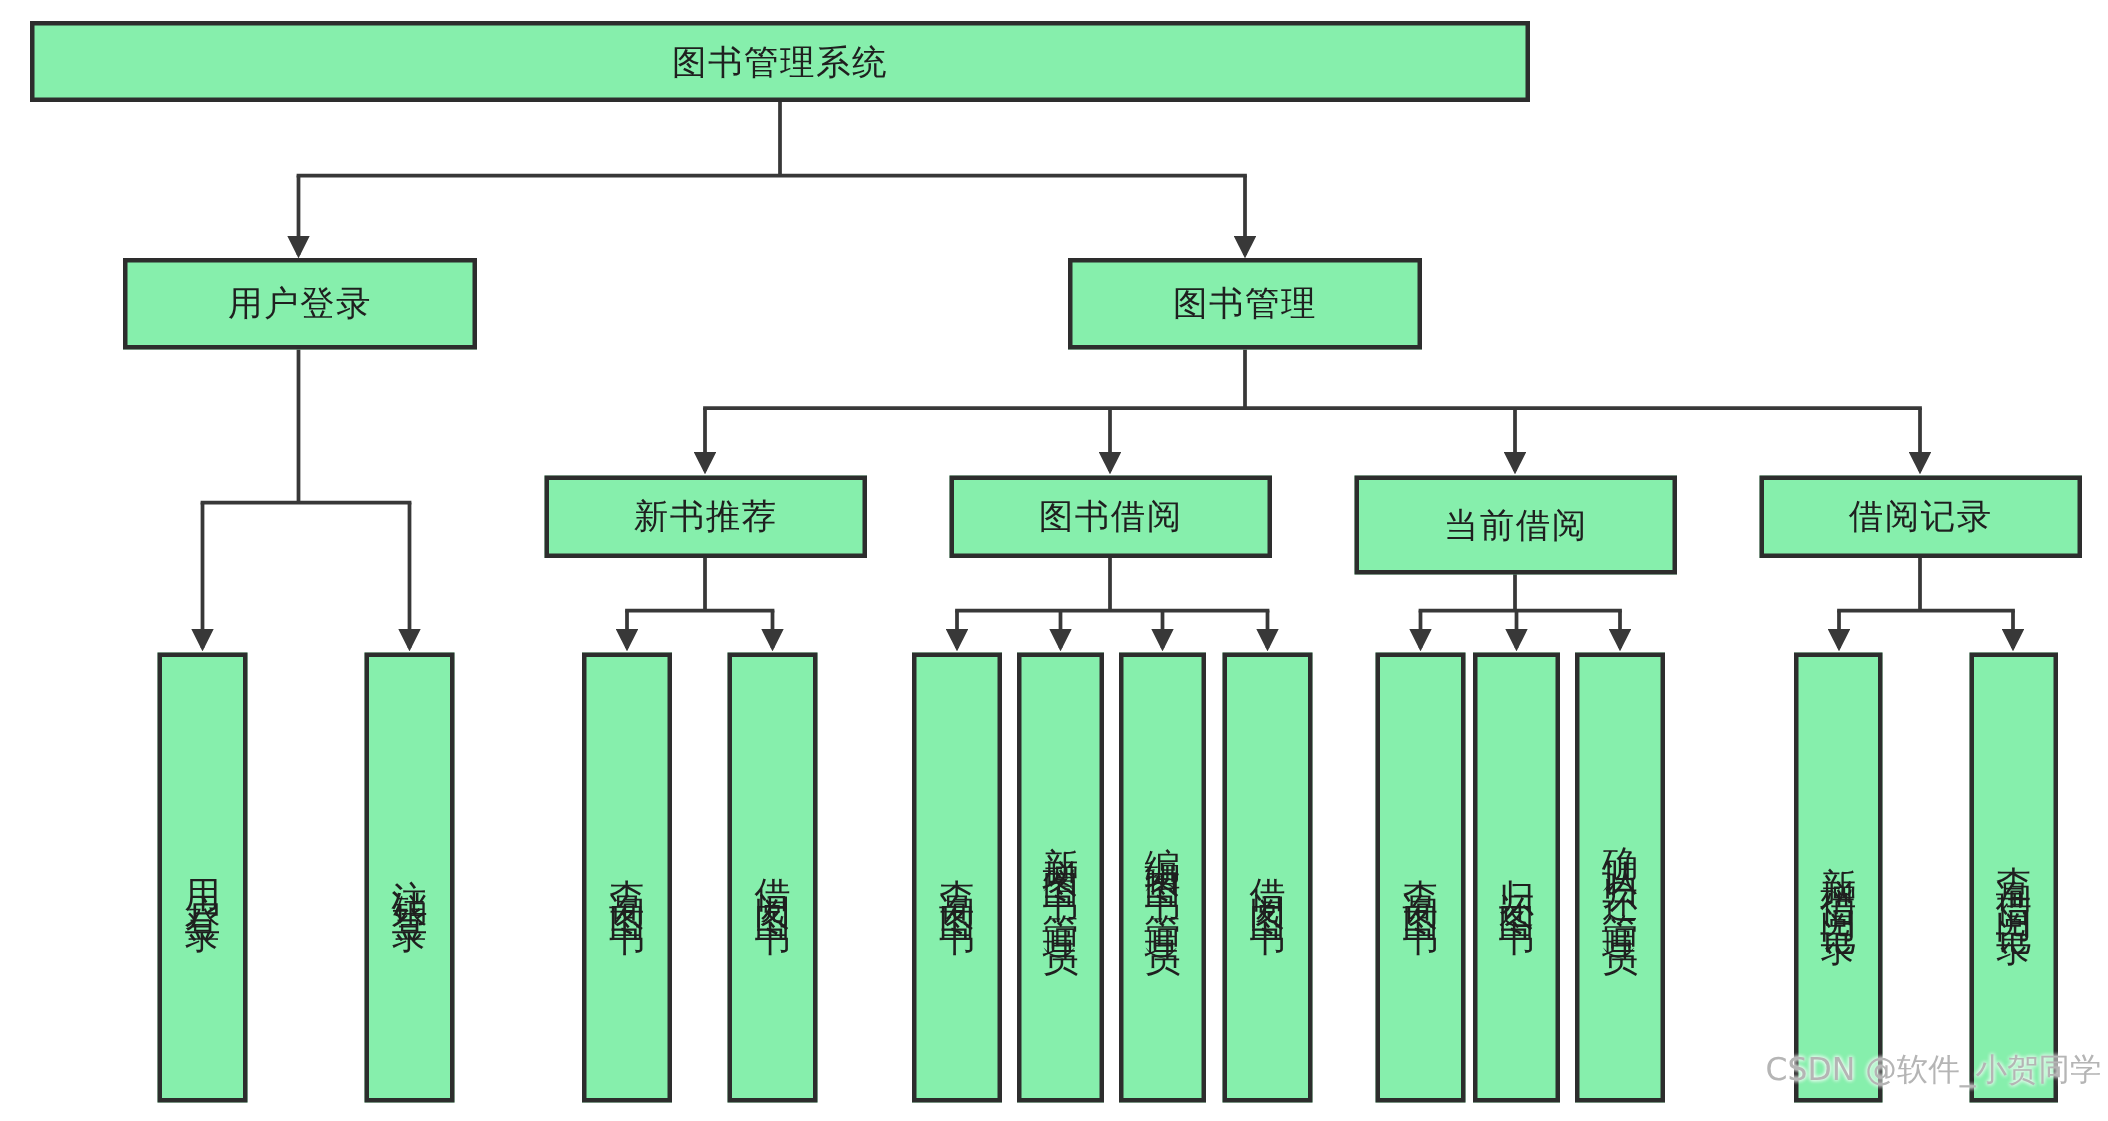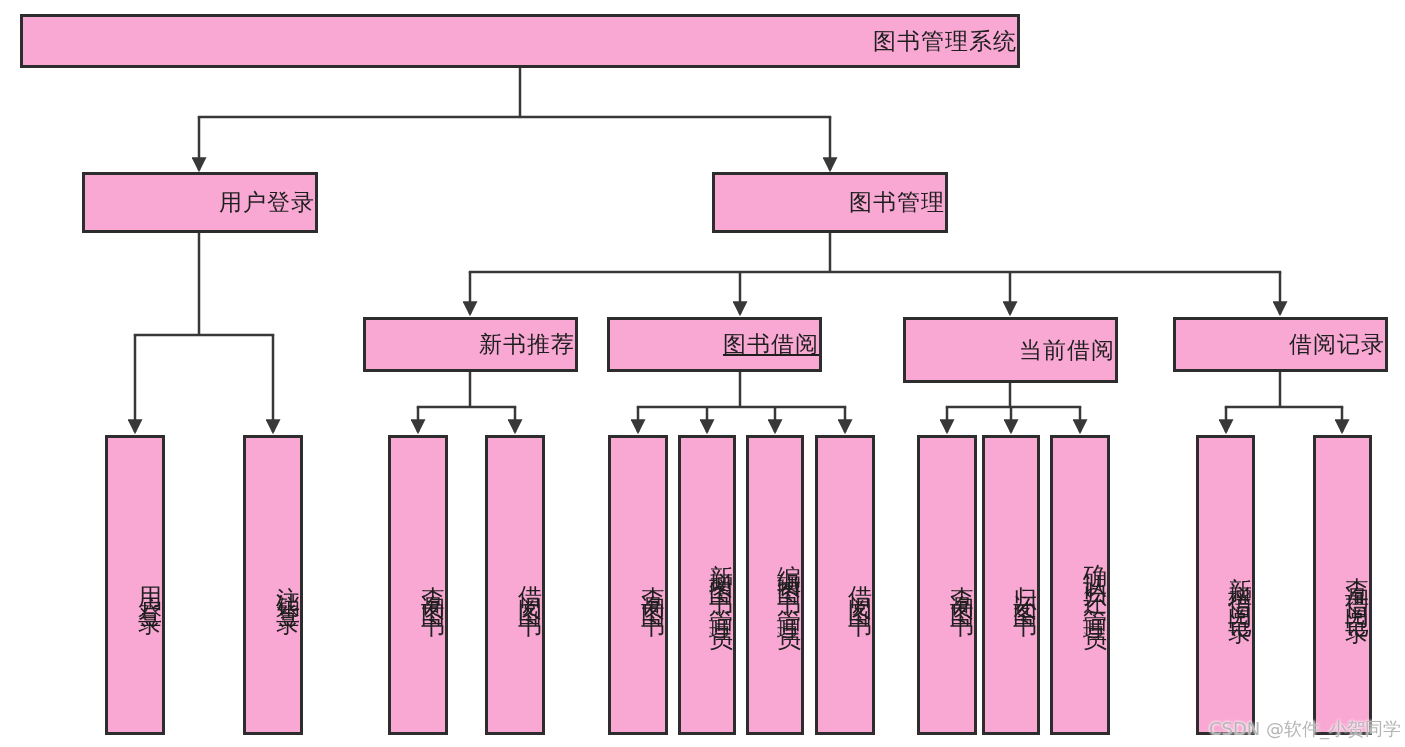--- a/index.html
+++ b/index.html
@@ -12,46 +12,46 @@
     font-family: "DejaVu Sans", "Liberation Sans", sans-serif;
   }
   .connectors {
     position: absolute;
     left: 0; top: 0;
     width: 1405px; height: 747px;
   }
   .box {
     position: absolute;
     box-sizing: border-box;
-    background: #f9a8d4;
+    background: #86efac;
     border: 3px solid #2d2d2d;
     display: flex;
     align-items: center;
-    justify-content: flex-end;
+    justify-content: center;
     color: #1f1f1f;
   }
   .hlabel {
     font-size: 23px;
     letter-spacing: 1px;
     white-space: nowrap;
   }
   .vtext {
     writing-mode: vertical-rl;
     text-orientation: mixed;
     font-size: 24px;
     line-height: 1;
     letter-spacing: 9px;
     color: #1f1f1f;
     white-space: nowrap;
   }
   .watermark {
     position: absolute;
     right: 4px;
-    bottom: 6px;
-    font-size: 18px;
+    bottom: 20px;
+    font-size: 21px;
     color: #b5b5b5;
     text-shadow: 0 0 3px #ffffff, 0 0 3px #ffffff;
     white-space: nowrap;
   }
 </style>
 </head>
 <body>
 
 <div class="stage">
 
@@ -112,21 +112,21 @@
   <div class="box" style="left:82px; top:172px; width:236px; height:61px;">
     <span class="hlabel">用户登录</span>
   </div>
   <div class="box" style="left:712px; top:172px; width:236px; height:61px;">
     <span class="hlabel">图书管理</span>
   </div>
 
   <div class="box" style="left:363px; top:317px; width:215px; height:55px;">
     <span class="hlabel">新书推荐</span>
   </div>
-  <div class="box" style="left:607px; top:317px; width:215px; height:55px;text-decoration:underline;">
+  <div class="box" style="left:633px; top:317px; width:215px; height:55px;">
     <span class="hlabel">图书借阅</span>
   </div>
   <div class="box" style="left:903px; top:317px; width:215px; height:66px;">
     <span class="hlabel">当前借阅</span>
   </div>
   <div class="box" style="left:1173px; top:317px; width:215px; height:55px;">
     <span class="hlabel">借阅记录</span>
   </div>
 
   <div class="box" style="left:105px; top:435px; width:60px; height:300px;">

